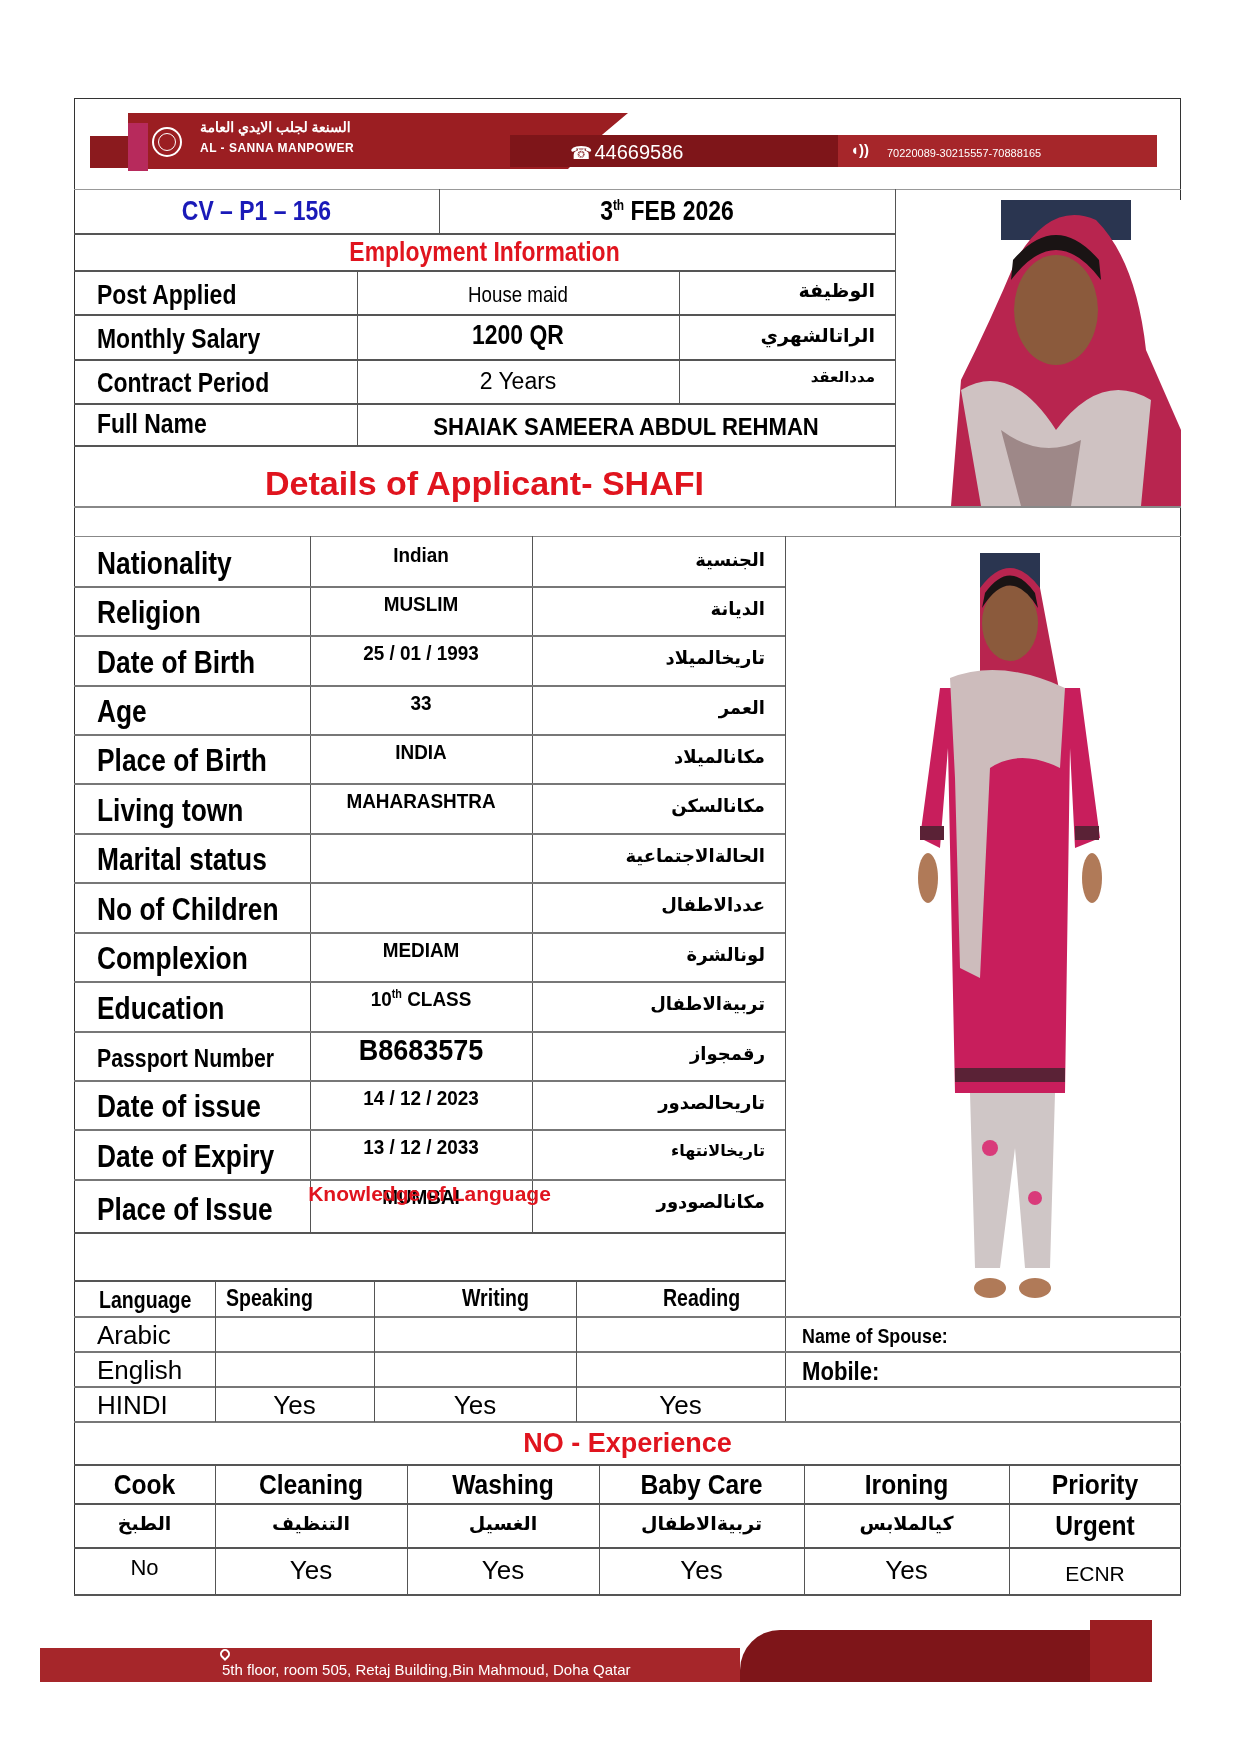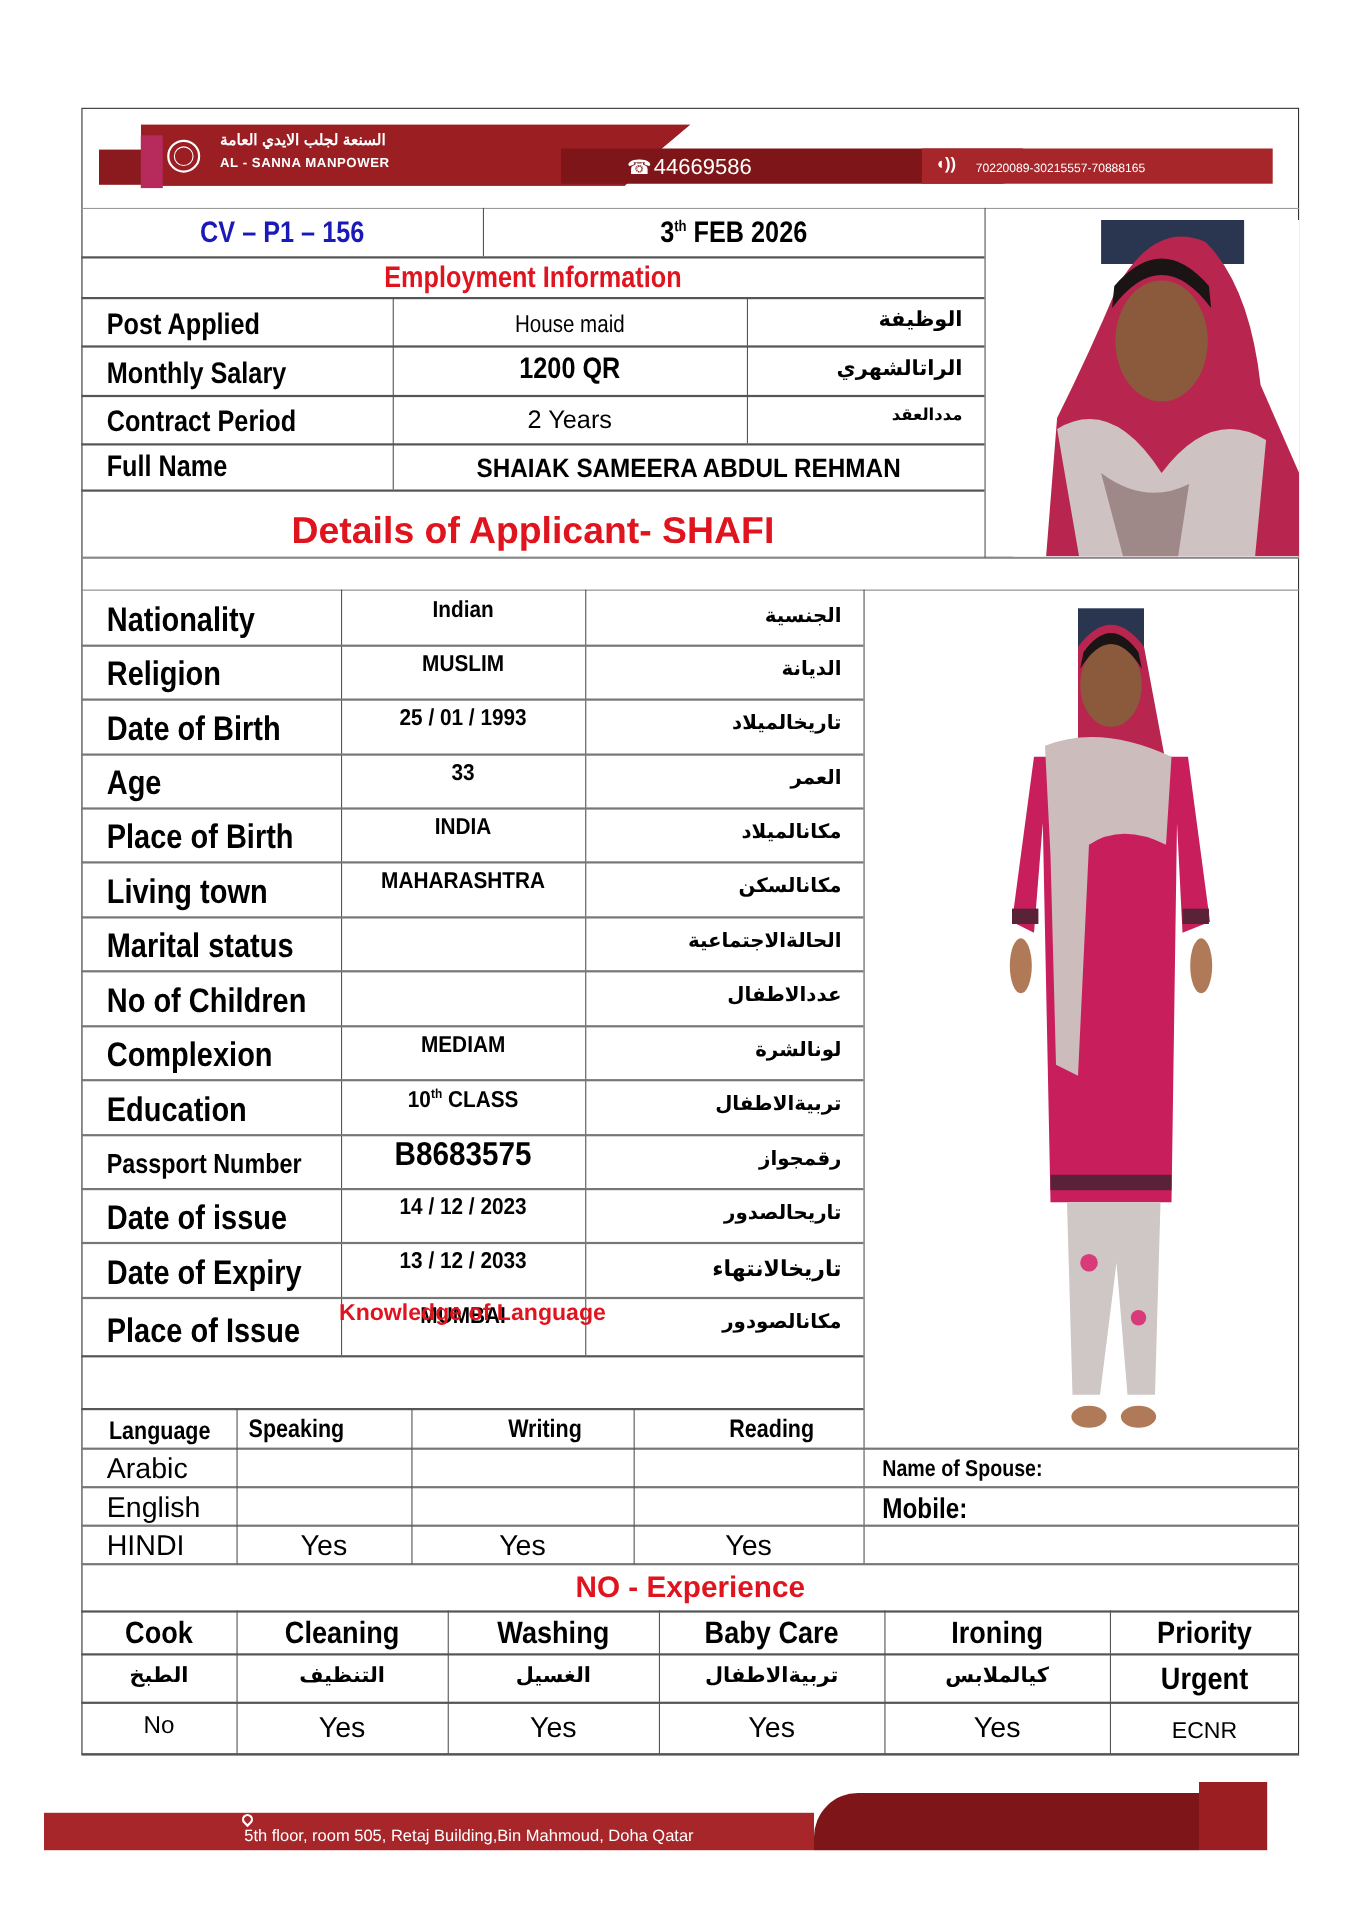--- a/index.html
+++ b/index.html
@@ -172,21 +172,21 @@
     <div class="txt ctr" style="left: 310px; top: 987px; width: 222px; font-weight: bold; font-size: 21px; transform: scaleX(0.9);"><span>10</span><sup style="font-size: 12px;">th</sup><span> CLASS</span></div>
     <div class="txt ar" style="left: 545px; top: 993px; width: 220px; font-size: 18px;">تربيةالاطفال</div>
     <div class="txt lbl" style="left: 97px; top: 1044px; font-size: 25px;">Passport Number</div>
     <div class="txt ctr" style="left: 310px; top: 1033px; width: 222px; font-weight: bold; font-size: 30px; transform: scaleX(0.9);">B8683575</div>
     <div class="txt ar" style="left: 545px; top: 1043px; width: 220px; font-size: 18px;">رقمجواز</div>
     <div class="txt lbl" style="left: 97px; top: 1089px; font-size: 31px;">Date of issue</div>
     <div class="txt ctr" style="left: 310px; top: 1086px; width: 222px; font-weight: bold; font-size: 21px; transform: scaleX(0.9);">14 / 12 / 2023</div>
     <div class="txt ar" style="left: 545px; top: 1092px; width: 220px; font-size: 18px;">تاريحالصدور</div>
     <div class="txt lbl" style="left: 97px; top: 1139px; font-size: 31px;">Date of Expiry</div>
     <div class="txt ctr" style="left: 310px; top: 1135px; width: 222px; font-weight: bold; font-size: 21px; transform: scaleX(0.9);">13 / 12 / 2033</div>
-    <div class="txt ar" style="left: 545px; top: 1141px; width: 220px; font-size: 20px;">تاريخالانتهاء</div>
+    <div class="txt ar" style="left: 545px; top: 1141px; width: 220px; font-size: 16px;">تاريخالانتهاء</div>
     <div class="txt lbl" style="left: 97px; top: 1192px; font-size: 31px;">Place of Issue</div>
     <div class="txt ctr" style="left: 310px; top: 1185px; width: 222px; font-weight: bold; font-size: 21px; transform: scaleX(0.9);">MUMBAI</div>
     <div class="txt ar" style="left: 545px; top: 1191px; width: 220px; font-size: 18px;">مكانالصودور</div>
   </div>
 
 <div class="photo" style="left:830px;top:548px;width:340px;height:768px;">
   <svg viewBox="0 0 340 768" preserveAspectRatio="none">
     <rect x="0" y="0" width="340" height="768" fill="#ffffff"></rect>
     <rect x="150" y="5" width="60" height="50" fill="#2a3550"></rect>
     <path d="M150 40 Q180 0 210 40 L240 200 L210 230 L150 150 Z" fill="#b8254f"></path>

